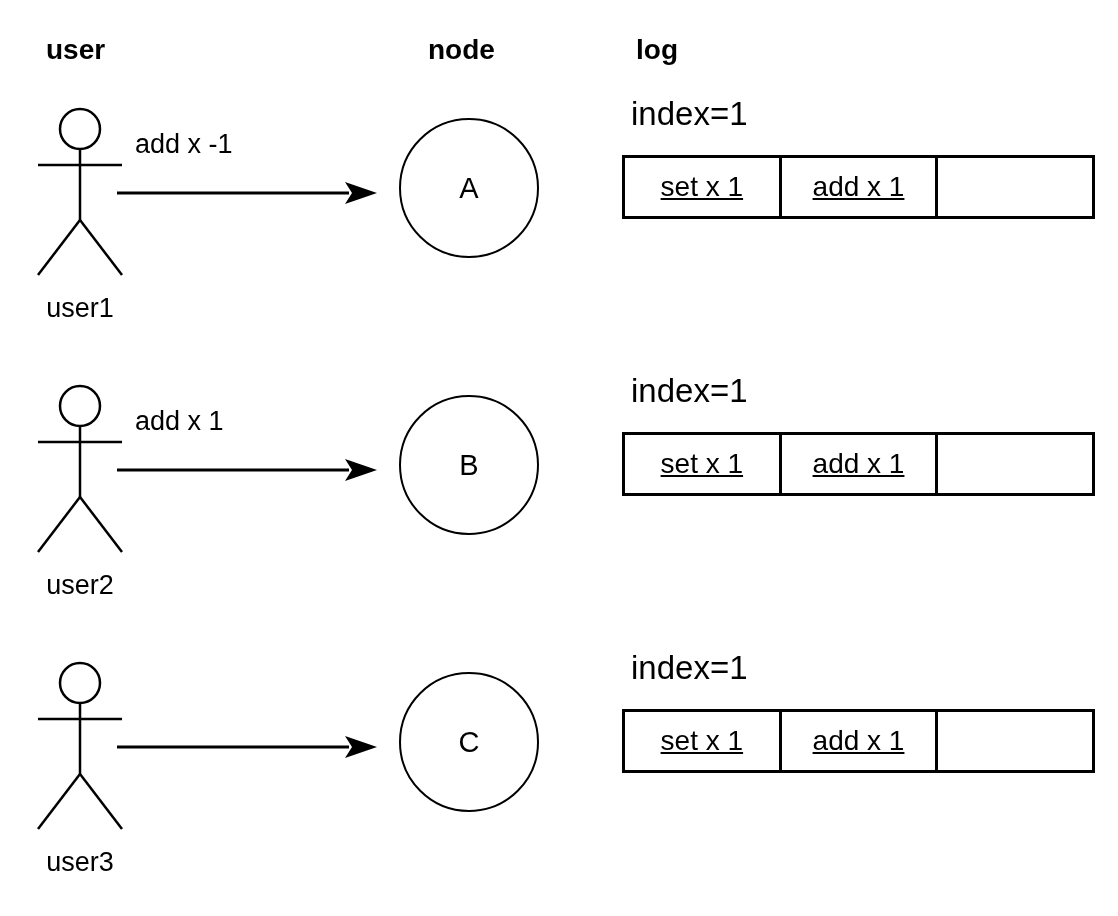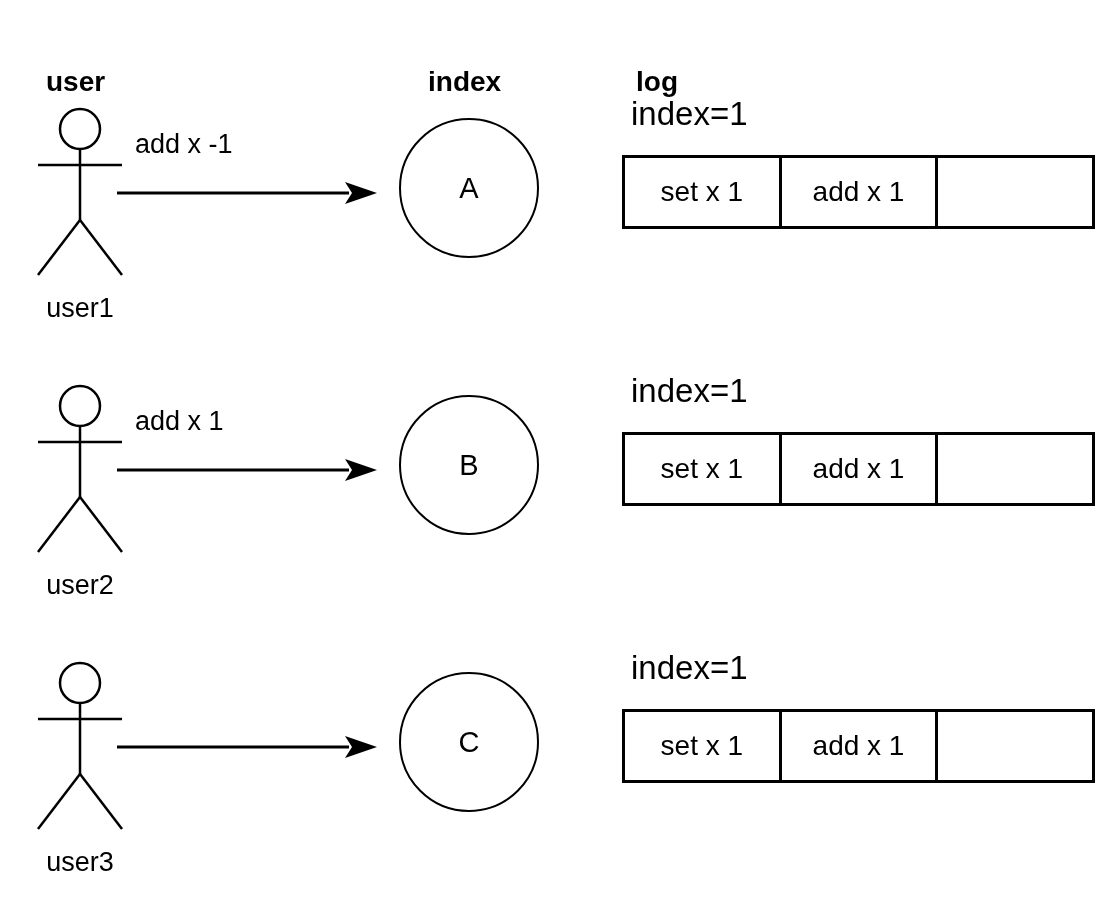--- a/index.html
+++ b/index.html
@@ -11,21 +11,20 @@
     color: var(--text, #000000);
     font-family: "Liberation Sans", sans-serif;
     overflow: hidden;
   }
   .col-header {
     position: absolute;
     top: 34px;
     font-size: 28px;
     font-weight: bold;
     white-space: nowrap;
-    margin-top: 32px;
   }
   .col-header.user { left: 46px; }
   .col-header.node { left: 428px; }
   .col-header.log  { left: 636px; }
 
   .row {
     position: absolute;
     left: 0;
     width: 1118px;
     height: 260px;
@@ -95,44 +94,45 @@
     left: 631px;
     top: 10px;
     font-size: 33px;
     white-space: nowrap;
   }
   .log-table {
     position: absolute;
     left: 622px;
     top: 70px;
     width: 473px;
-    height: 74px;
+    height: 64px;
     border: 3px solid var(--stroke, #000000);
     box-sizing: border-box;
     display: flex;
     background: var(--bg, #ffffff);
+    text-decoration: underline;
   }
   .log-cell {
     flex: 1 1 0;
     border-right: 3px solid var(--stroke, #000000);
     display: flex;
     align-items: center;
     justify-content: center;
     font-size: 28px;
     white-space: nowrap;
   }
   .log-cell:last-child { border-right: none; }
 </style>
 </head>
 <body>
 
 <div class="canvas">
 
   <div class="col-header user">user</div>
-  <div class="col-header node">index</div>
+  <div class="col-header node">node</div>
   <div class="col-header log">log</div>
 
   <div class="row r0">
     <svg class="stick" width="100" height="180" viewBox="0 0 100 180">
       <circle cx="50" cy="29" r="20"></circle>
       <line x1="50" y1="49" x2="50" y2="120"></line>
       <line x1="8" y1="65" x2="92" y2="65"></line>
       <line x1="50" y1="120" x2="8" y2="175"></line>
       <line x1="50" y1="120" x2="92" y2="175"></line>
     </svg>

